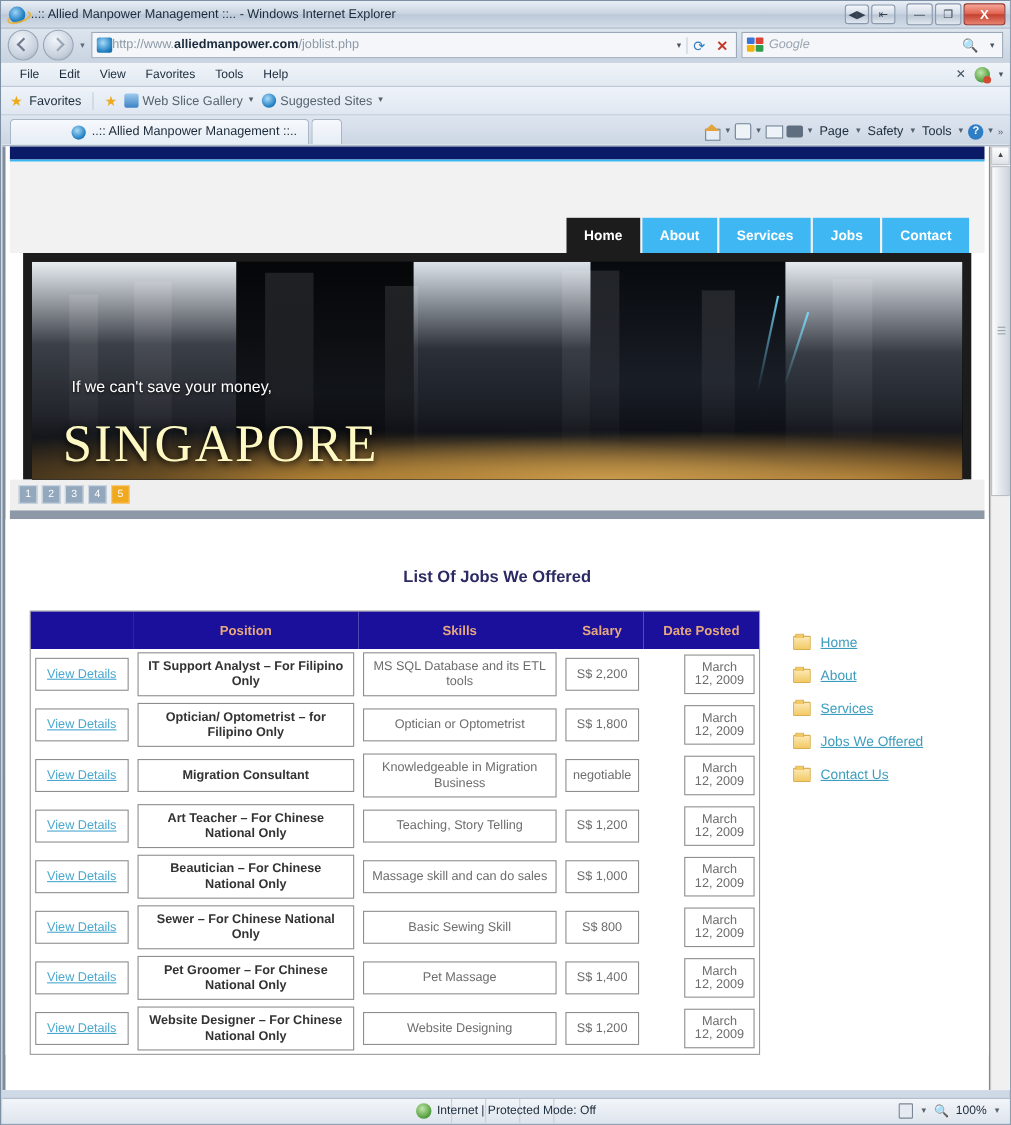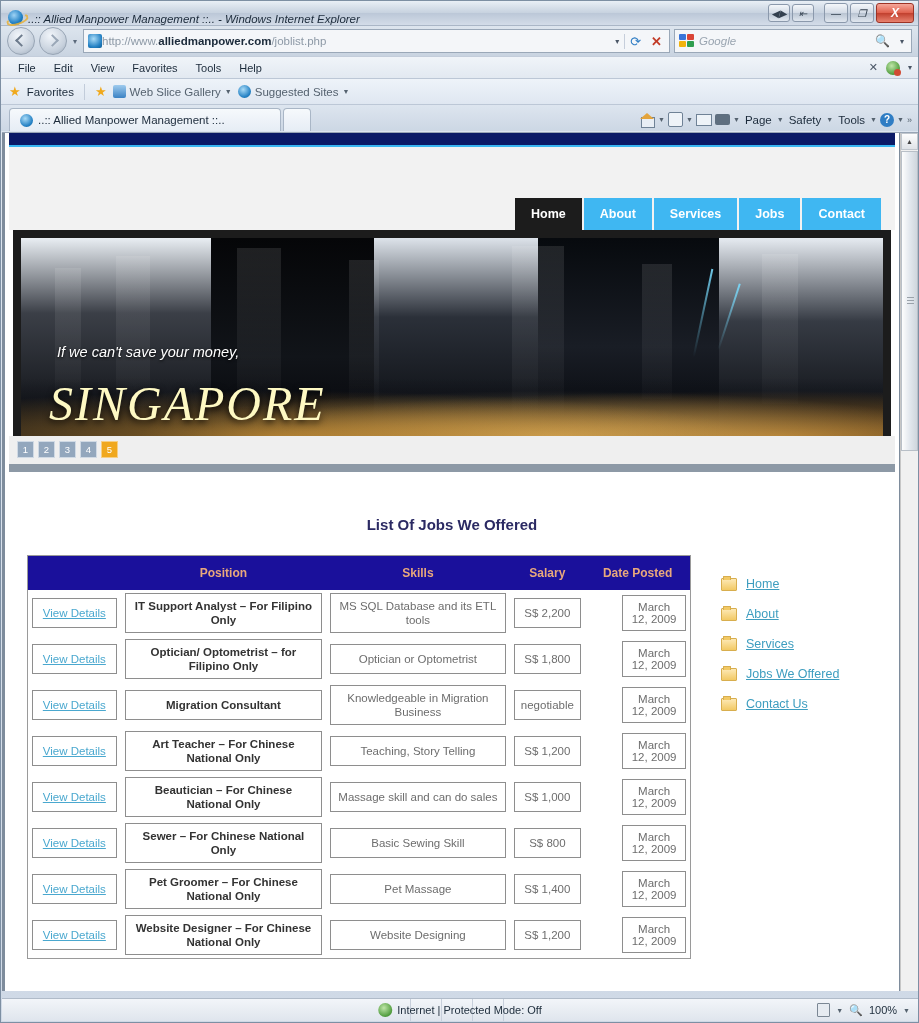--- a/index.html
+++ b/index.html
@@ -13,21 +13,21 @@
   .window{
     width:919px;height:1023px;position:relative;
     background:linear-gradient(180deg,#dfe7f0 0%,#cfd9e6 100%);
     box-sizing:border-box;
     border:1px solid #7d8fa3;
   }
   .titlebar{
     height:24px;position:relative;
     background:linear-gradient(180deg,#e9eff6 0%,#c8d3e0 48%,#bcc8d8 52%,#d3dce8 100%);
     border-bottom:1px solid #aab6c6;
-    display:flex;align-items:flex-end;font-style:italic;
+    display:flex;align-items:center;
   }
   .titlebar .ie-logo{
     width:15px;height:15px;margin:0 5px 0 7px;border-radius:50%;
     background:radial-gradient(circle at 40% 35%,#9fd3f5 0%,#1f7fc4 60%,#0d5a91 100%);
     position:relative;flex:none;
   }
   .titlebar .ie-logo:after{
     content:"";position:absolute;left:-2px;top:5px;width:19px;height:6px;
     border-radius:50%;border:2px solid #e8b23a;border-top-color:transparent;
     transform:rotate(-18deg);opacity:.85;
@@ -127,21 +127,21 @@
   
   .tabstrip{
     height:26px;display:flex;align-items:flex-end;gap:2px;padding-left:8px;
     background:linear-gradient(180deg,#dde5ef 0%,#ccd7e4 100%);
     position:relative;
   }
   .tab{
     height:22px;min-width:250px;display:flex;align-items:center;gap:5px;padding:0 10px;
     background:linear-gradient(180deg,#f6f9fc 0%,#e6edf5 100%);
     border:1px solid #a9b6c6;border-bottom:none;border-radius:4px 4px 0 0;
-    font-size:11.5px;color:#1b2a3a;white-space:nowrap;
+    font-size:11.5px;color:#1b2a3a;white-space:nowrap;justify-content:flex-end;
   }
   .tab.newtab{min-width:26px;width:26px;padding:0;}
   .toolbar-right{position:absolute;right:6px;bottom:4px;display:flex;align-items:center;gap:3px;}
   .tb-lbl{font-size:11.5px;color:#1b2a3a;padding:0 2px;}
   .home-ic{width:15px;height:13px;position:relative;}
   .home-ic:before{content:"";position:absolute;left:1px;top:4px;width:12px;height:9px;background:#e8eef5;border:1px solid #6f8296;}
   .home-ic:after{content:"";position:absolute;left:0px;top:0px;border-left:7px solid transparent;border-right:7px solid transparent;border-bottom:6px solid #e3a43c;}
   .rss-ic{width:13px;height:13px;border:1px solid #6f8296;border-radius:2px;background:#eef3f8;}
   .mail-ic{width:14px;height:10px;border:1px solid #6f8296;background:#eef3f8;}
   .print-ic{width:15px;height:11px;background:#5f6f80;border-radius:2px;}
@@ -169,21 +169,21 @@
   .mainnav{
     position:absolute;right:14px;bottom:0;display:flex;align-items:flex-end;height:32px;gap:2px;
   }
   .navitem{
     height:32px;display:flex;align-items:center;justify-content:center;
     background:#3fb7f2;color:#ffffff;font-weight:bold;font-size:12.5px;
     padding:0 16px;
   }
   .navitem.active{background:#1c1c1c;}
 
-  .heroWrap{background:#1c1c1c;margin:0 8px;padding:8px 8px 0 8px;font-style:italic;}
+  .heroWrap{background:#1c1c1c;margin:0 16px;padding:8px 8px 0 8px;}
   .hero{
     position:relative;height:198px;overflow:hidden;
     background:#000;
   }
   .hero .panel{position:absolute;top:0;height:100%;}
   .hero .p1{left:0;width:22%;background:linear-gradient(180deg,#e9eef3 0%,#3b3f47 38%,#0a0c10 100%);}
   .hero .p2{left:22%;width:19%;background:linear-gradient(180deg,#050608 0%,#111419 60%,#05060a 100%);}
   .hero .p3{left:41%;width:19%;background:linear-gradient(180deg,#dde3ea 0%,#2b3039 40%,#07090d 100%);}
   .hero .p4{left:60%;width:21%;background:linear-gradient(180deg,#070a0e 0%,#191d25 55%,#05070b 100%);}
   .hero .p5{left:81%;width:19%;background:linear-gradient(180deg,#e6ebf1 0%,#363b44 42%,#080a0e 100%);}

